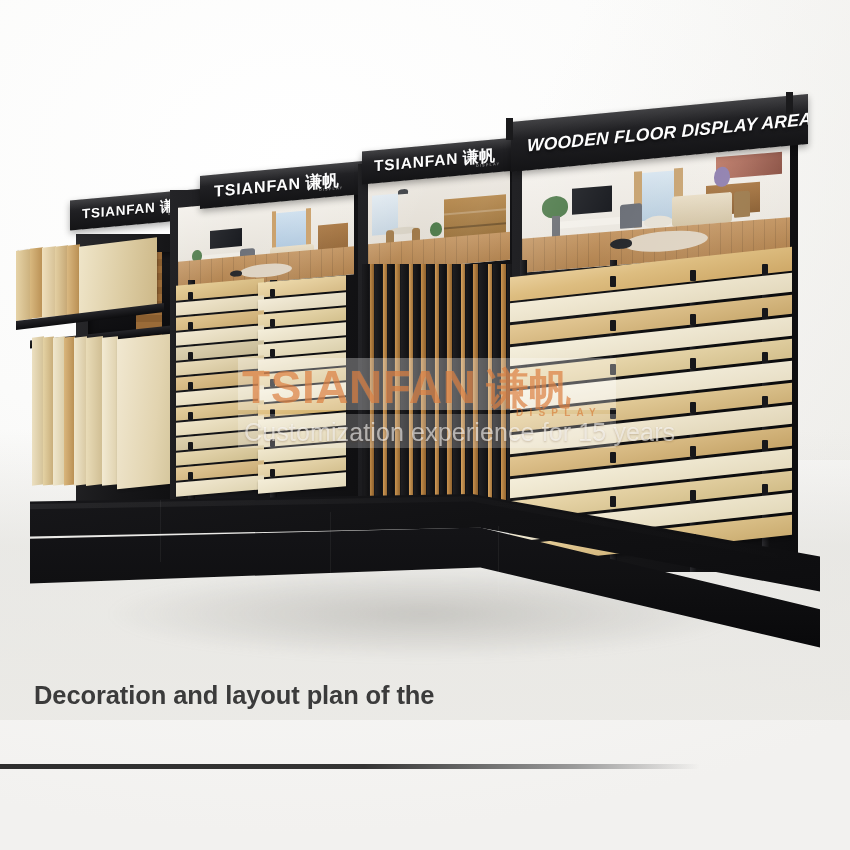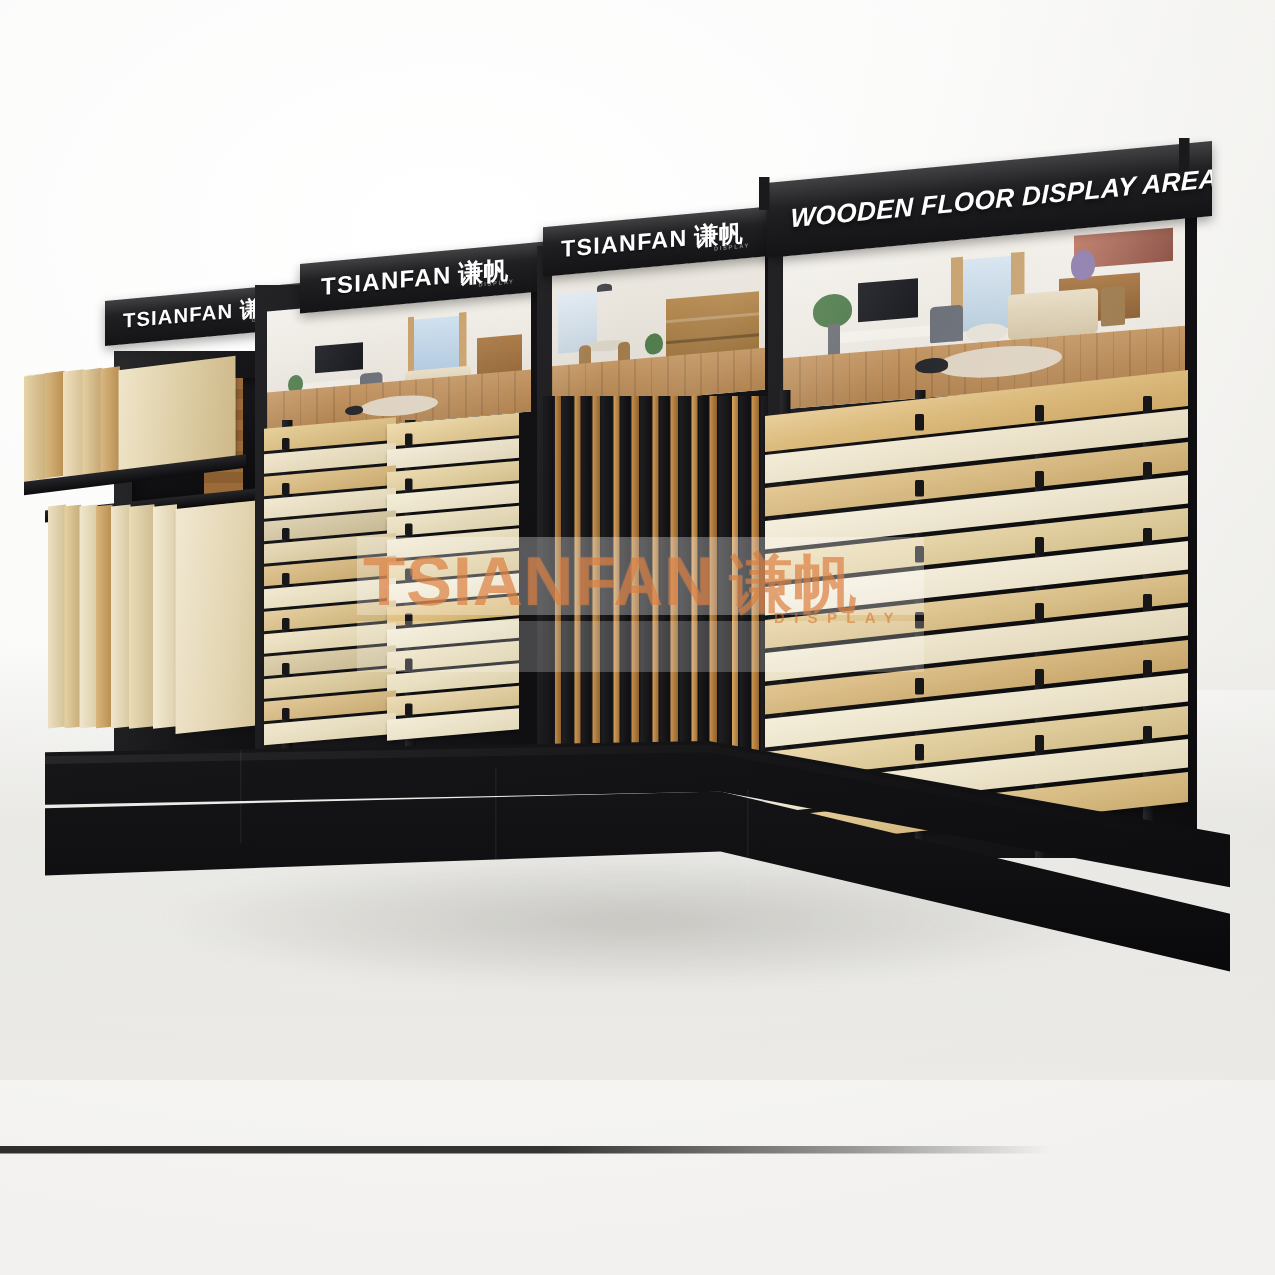--- a/index.html
+++ b/index.html
@@ -444,19 +444,21 @@
   </div>
 
   <div class="wm">
     <div class="wm-band" style="top:0;height:52px;"></div>
     <div class="wm-band" style="top:56px;height:34px;background:rgba(255,255,255,.22);"></div>
     <div class="wm-main">
       <span>TSIANFAN</span>
       <span class="wm-cjk">谦帆</span>
     </div>
     <div class="wm-display">DISPLAY</div>
+    <div class="wm-tag">Customization experience for 15 years</div>
   </div>
 
   <div class="caption">
+    <div>Decoration and layout plan of the</div>
   </div>
   <div class="rule"></div>
 
 </div>
 
 </body></html>

